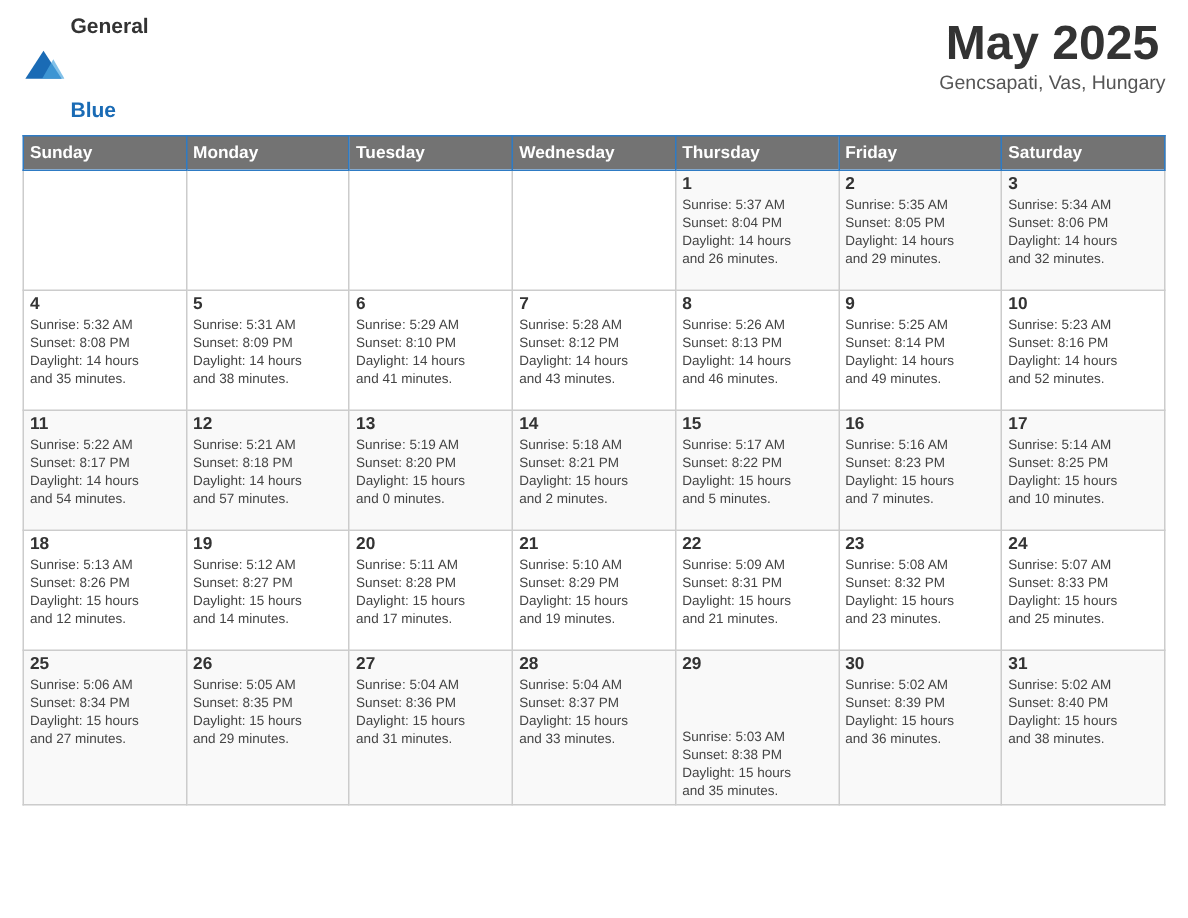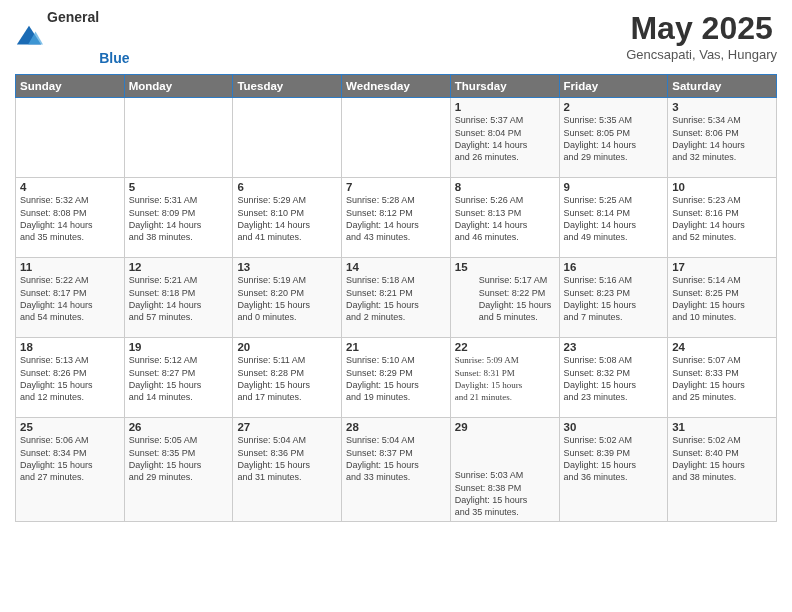--- a/index.html
+++ b/index.html
@@ -21,21 +21,21 @@
       justify-content: space-between;
       align-items: flex-start;
       margin-bottom: 8px;
     }
     .logo {
       display: flex;
       align-items: center;
     }
     .logo-text {
       display: flex;
-      flex-direction: row;
+      flex-direction: column;
       line-height: 1.1;
     }
     .logo-general {
       font-size: 14px;
       font-weight: bold;
       color: #333;
     }
     .logo-blue {
       font-size: 14px;
       font-weight: bold;
@@ -239,21 +239,21 @@
           </td>
           <td>
             <span class="day-num">14</span>
             <div class="day-info" style="white-space: pre-line;">Sunrise: 5:18 AM
 Sunset: 8:21 PM
 Daylight: 15 hours
 and 2 minutes.</div>
           </td>
           <td>
             <span class="day-num">15</span>
-            <div class="day-info" style="white-space: pre-line; margin-left: 24px;">Sunrise: 5:17 AM
+            <div class="day-info" style="white-space: pre-line;">Sunrise: 5:17 AM
 Sunset: 8:22 PM
 Daylight: 15 hours
 and 5 minutes.</div>
           </td>
           <td>
             <span class="day-num">16</span>
             <div class="day-info" style="white-space: pre-line;">Sunrise: 5:16 AM
 Sunset: 8:23 PM
 Daylight: 15 hours
 and 7 minutes.</div>
@@ -290,21 +290,21 @@
           </td>
           <td>
             <span class="day-num">21</span>
             <div class="day-info" style="white-space: pre-line;">Sunrise: 5:10 AM
 Sunset: 8:29 PM
 Daylight: 15 hours
 and 19 minutes.</div>
           </td>
           <td>
             <span class="day-num">22</span>
-            <div class="day-info" style="white-space: pre-line; font-family: Liberation Serif, serif;">Sunrise: 5:09 AM
+            <div class="day-info" style="white-space: pre-line;">Sunrise: 5:09 AM
 Sunset: 8:31 PM
 Daylight: 15 hours
 and 21 minutes.</div>
           </td>
           <td>
             <span class="day-num">23</span>
             <div class="day-info" style="white-space: pre-line;">Sunrise: 5:08 AM
 Sunset: 8:32 PM
 Daylight: 15 hours
 and 23 minutes.</div>

